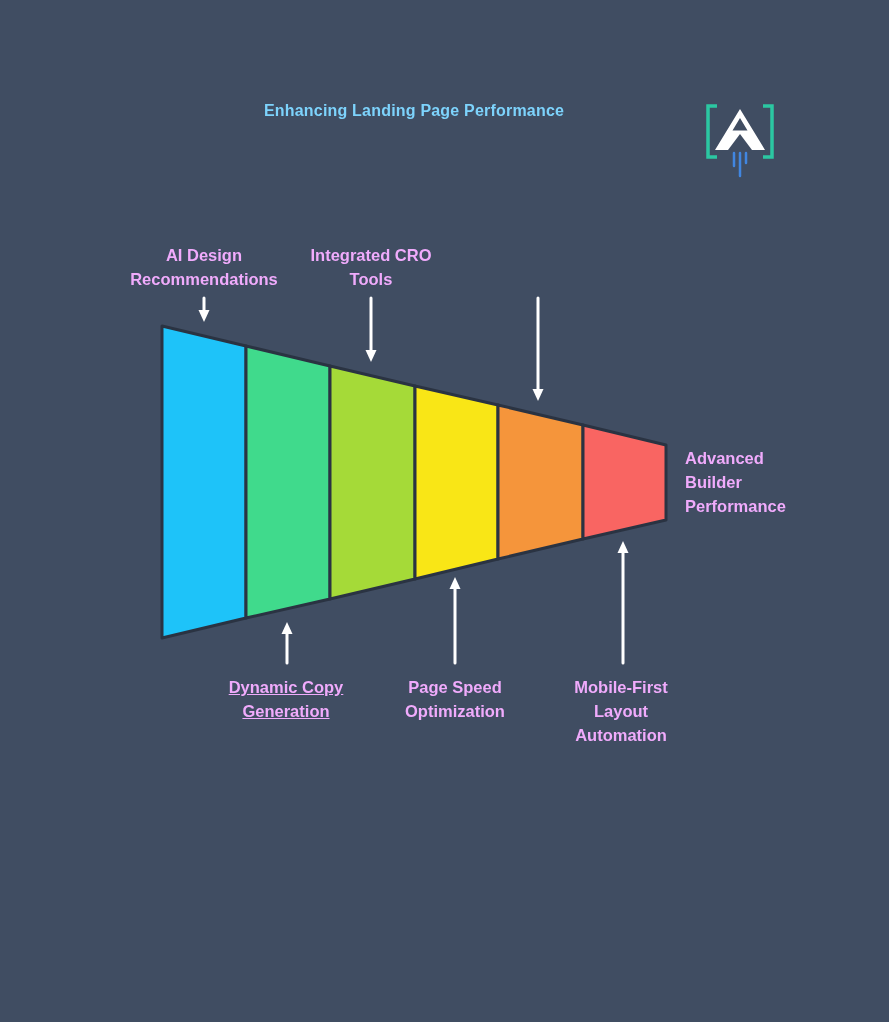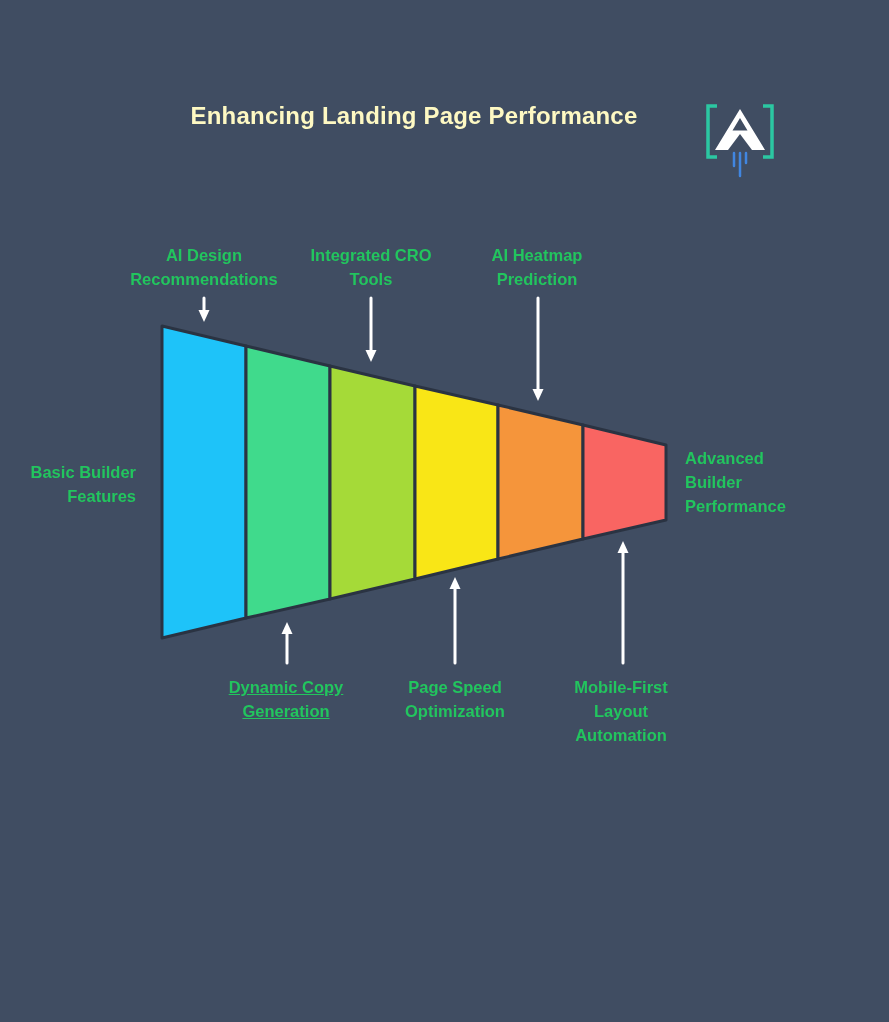--- a/index.html
+++ b/index.html
@@ -13,34 +13,34 @@
     height: 1022px;
     background: #404D62;
     overflow: hidden;
   }
   .title {
     position: absolute;
     left: 414px;
     top: 102px;
     transform: translateX(-50%);
     white-space: nowrap;
-    color: #fef9c3;
-    font-size: 24px;
+    color: #7dd3fc;
+    font-size: 16px;
     font-weight: 700;
     letter-spacing: 0.2px;
   }
   .overlay {
     position: absolute;
     left: 0; top: 0;
     width: 889px;
     height: 1022px;
   }
   .lbl {
     position: absolute;
-    color: #22c55e;
+    color: #f0abfc;
     font-size: 16.5px;
     line-height: 24px;
     font-weight: 700;
     text-align: center;
     transform: translateX(-50%);
   }
   .lbl-side { transform: none; }
   .lbl-top-1 { left: 204px; top: 243px; width: 190px; }
   .lbl-top-2 { left: 371px; top: 243px; width: 160px; }
   .lbl-top-3 { left: 537px; top: 243px; width: 140px; }
@@ -102,21 +102,19 @@
       <polygon class="arrow-head" points="455,577 449.5,589 460.5,589"></polygon>
     </g>
     <g>
       <path class="arrow-shaft" d="M623 663 V553"></path>
       <polygon class="arrow-head" points="623,541 617.5,553 628.5,553"></polygon>
     </g>
   </svg>
 
   <div class="lbl lbl-top-1">AI Design Recommendations</div>
   <div class="lbl lbl-top-2">Integrated CRO Tools</div>
-  <div class="lbl lbl-top-3">AI Heatmap Prediction</div>
   <div class="lbl lbl-bot-1">Dynamic Copy Generation</div>
   <div class="lbl lbl-bot-3">Mobile-First Layout Automation</div>
   <div class="lbl lbl-bot-2">Page Speed Optimization</div>
 
-  <div class="lbl lbl-side lbl-left">Basic Builder Features</div>
   <div class="lbl lbl-side lbl-right">Advanced Builder Performance</div>
 
 </div>
 
 </body></html>

